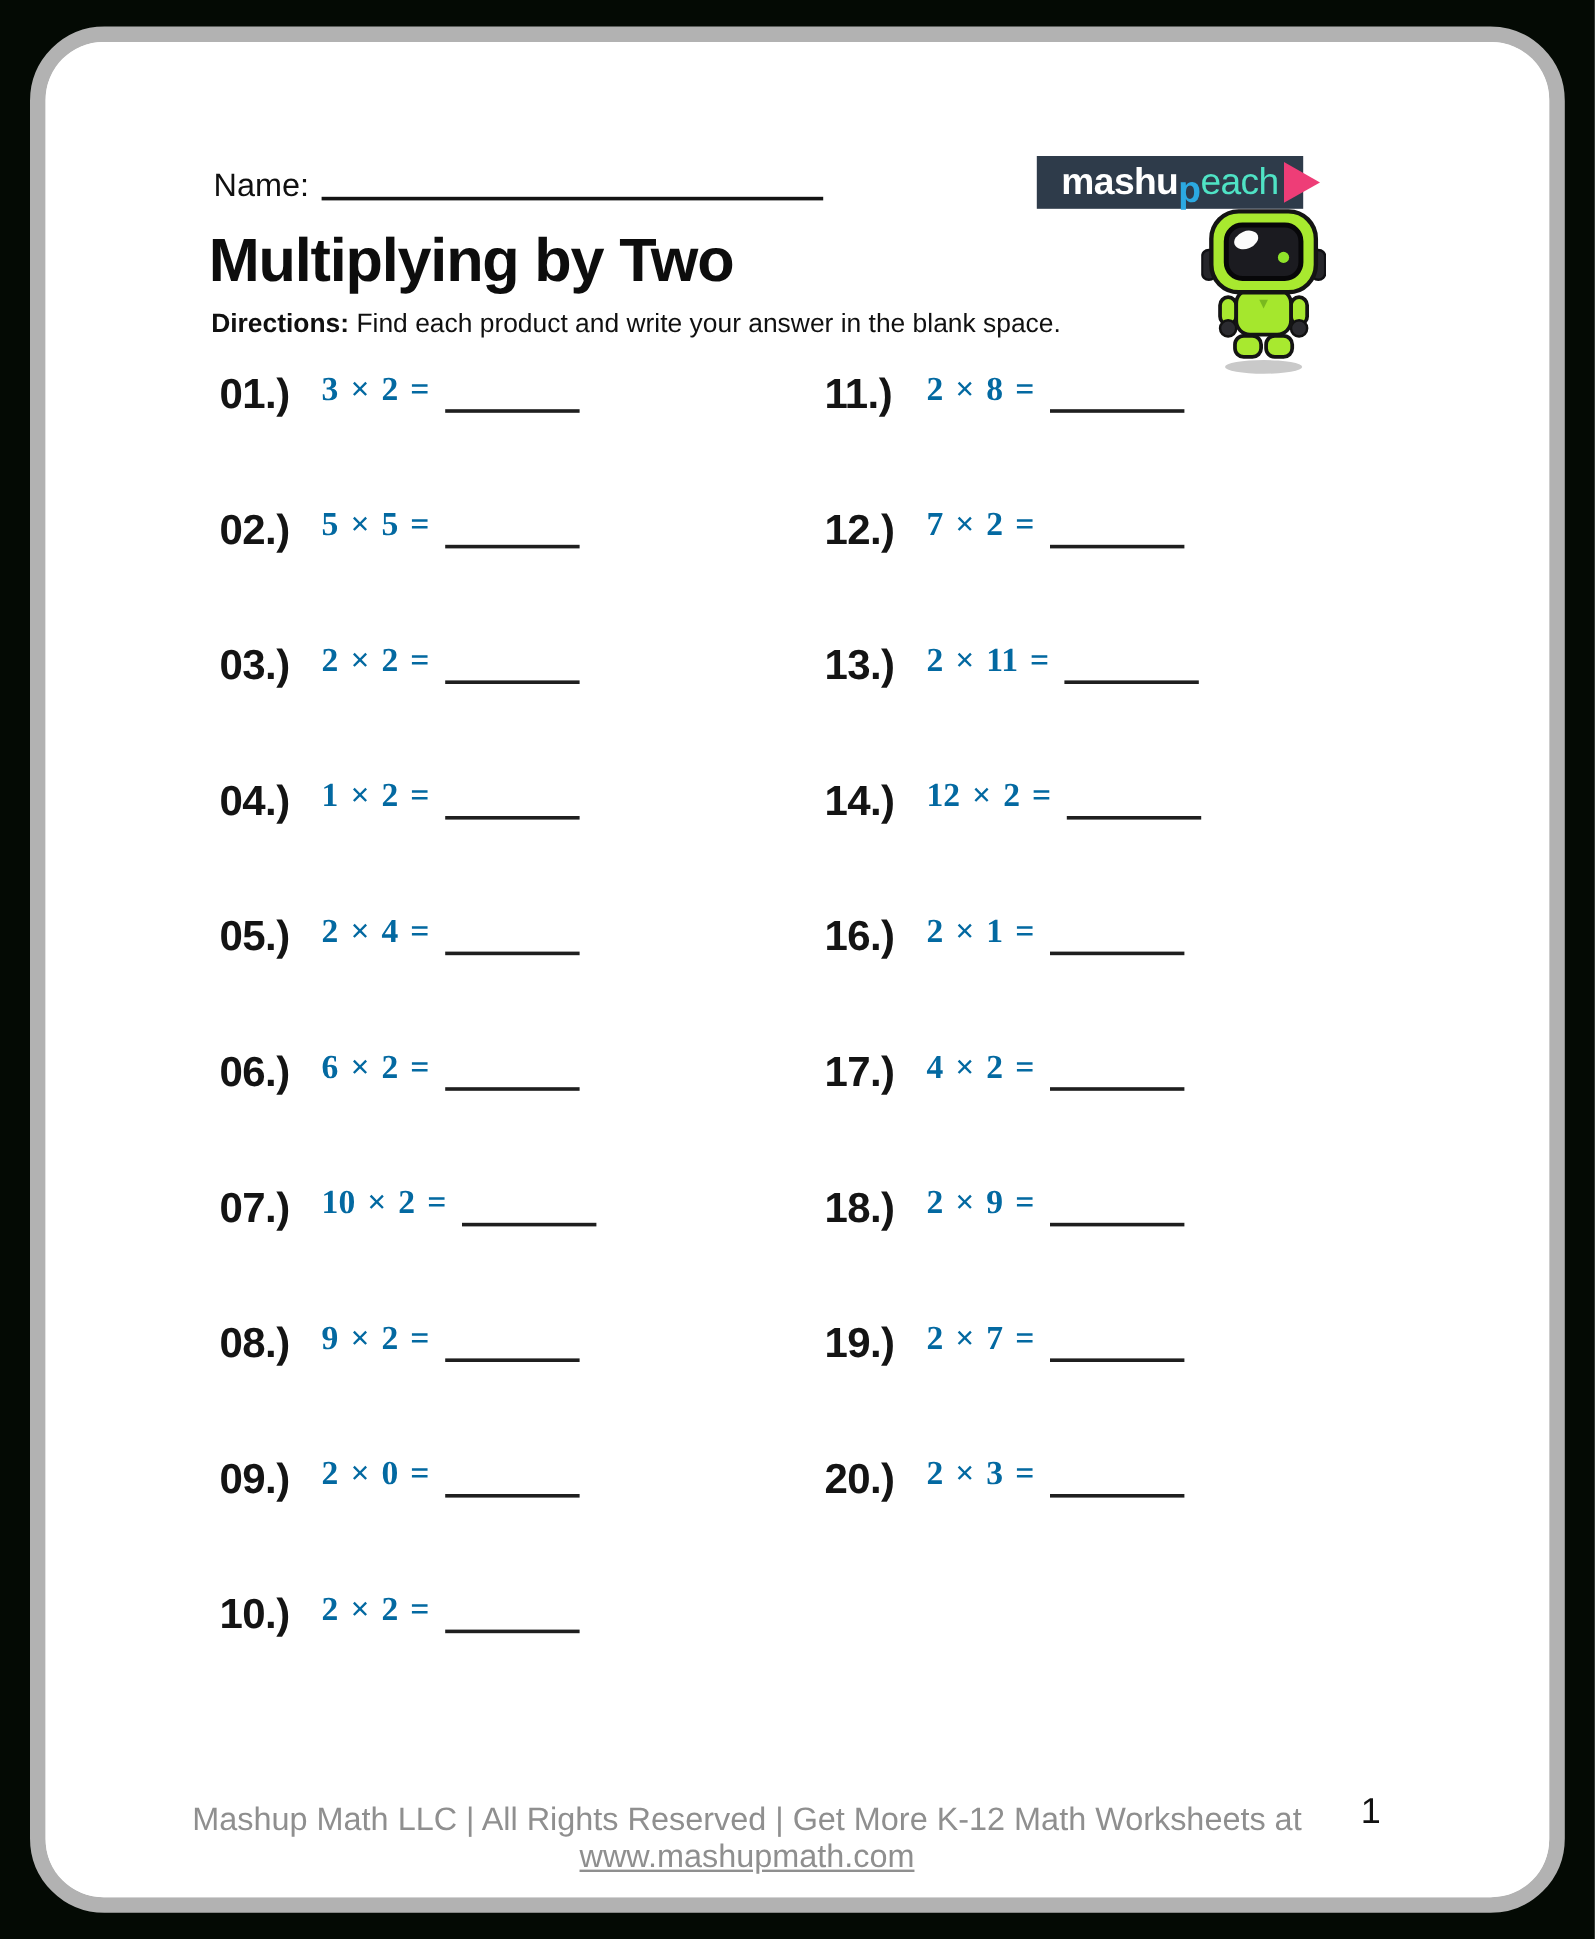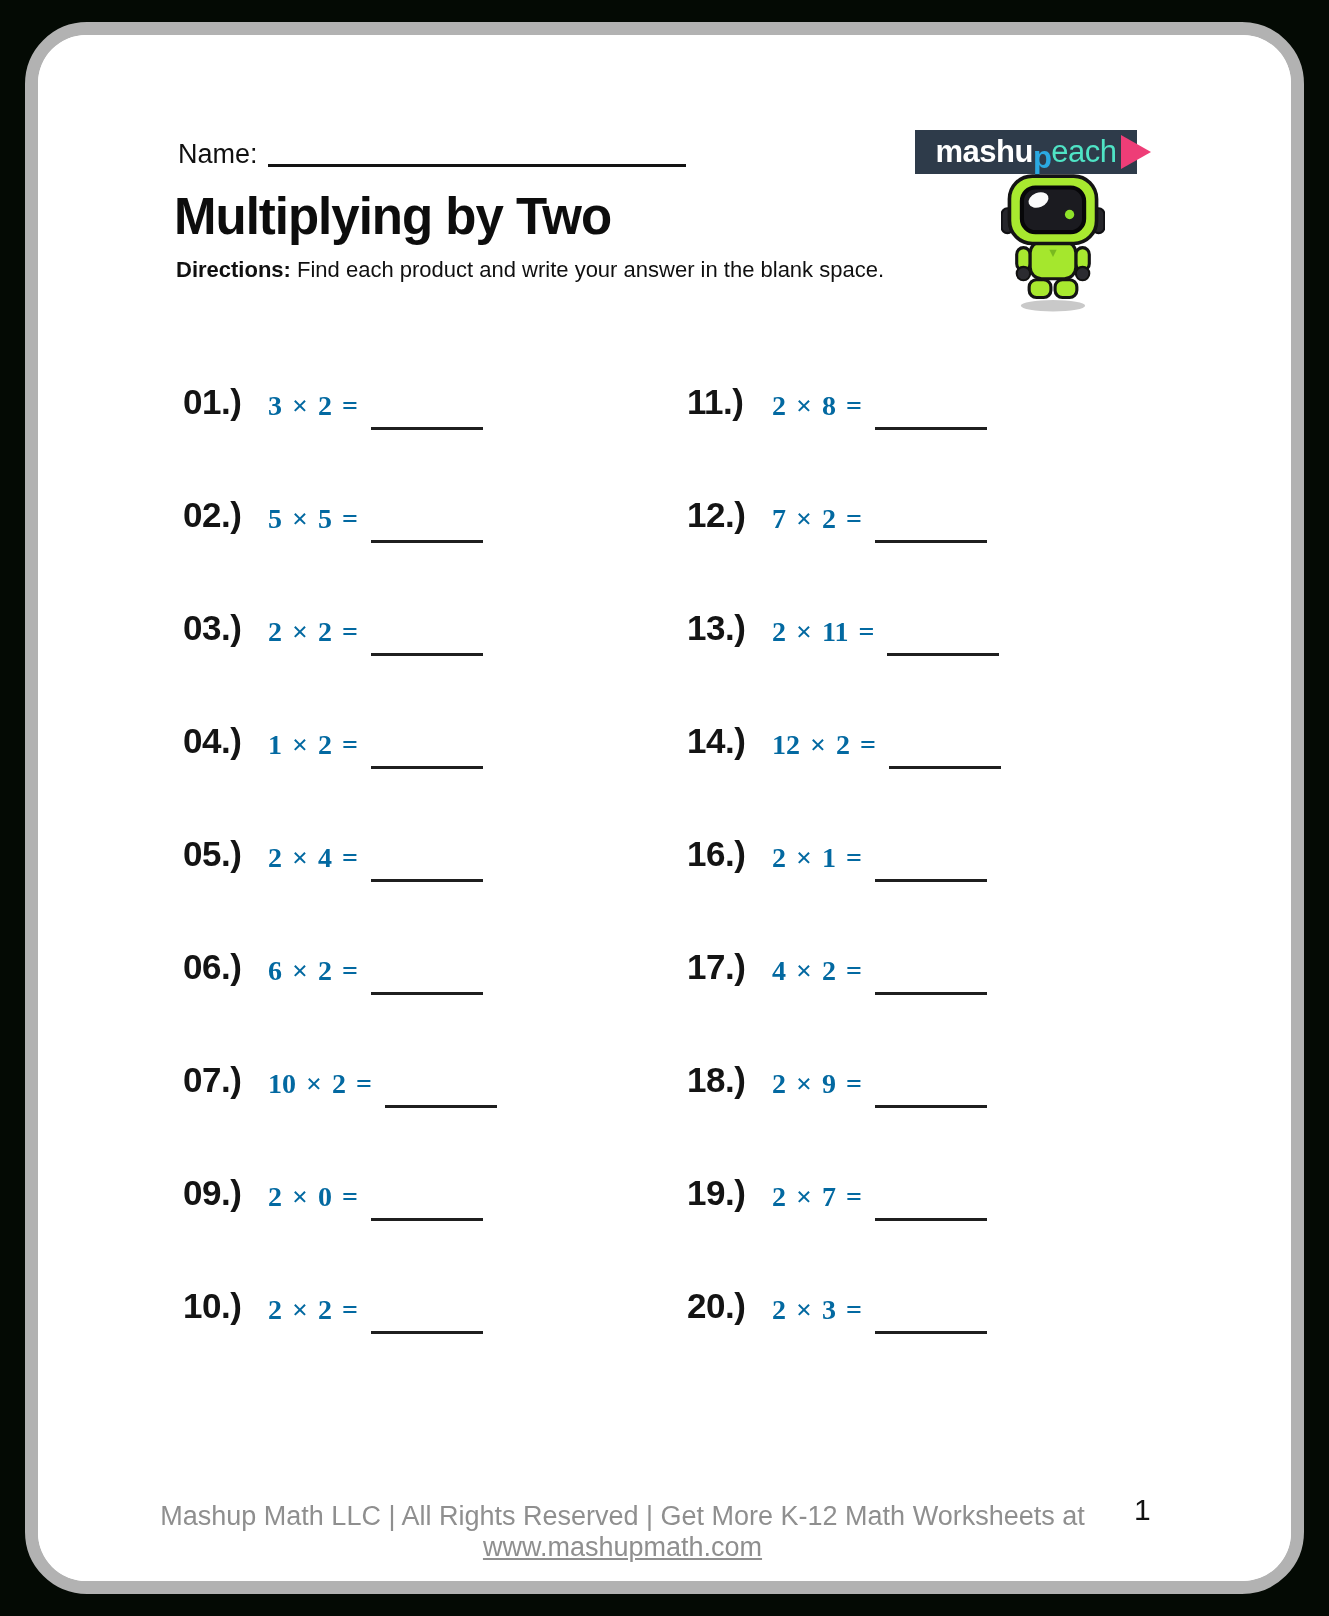--- a/index.html
+++ b/index.html
@@ -32,21 +32,21 @@
     display:flex;align-items:flex-end;
     font-size:27px;color:#101010;
   }
   .name-line{
     width:418px;border-bottom:3px solid #131313;
     align-self:flex-end;margin:0 0 3px 10px;height:0;
   }
 
   
   .logo-box{
-    position:absolute;left:877px;top:95px;
+    position:absolute;left:826px;top:95px;
     width:222px;height:44px;
     background:#2e3b4a;
     display:flex;align-items:center;justify-content:center;
     font-size:31px;letter-spacing:-0.5px;
   }
   .logo-mashu{color:#ffffff;font-weight:bold;}
   .logo-p{color:#2ba9e1;font-weight:bold;position:relative;top:6px;}
   .logo-math{color:#4fe3c5;font-weight:400;}
   .logo-play{
     position:absolute;right:-14px;top:50%;transform:translateY(-50%);
@@ -66,21 +66,21 @@
   .directions{
     position:absolute;left:138px;top:222px;
     font-size:22px;color:#101010;
   }
   .directions b{font-weight:bold;}
 
   
   .col{position:absolute;top:274px;}
   .col-left{left:145px;}
   .col-right{left:649px;}
-  .prow{height:113px;display:flex;align-items:flex-end;}
+  .prow{height:113px;display:flex;align-items:flex-start;}
   .pnum{
     width:85px;flex:0 0 85px;
     font-size:35px;font-weight:800;color:#141414;
     letter-spacing:-0.5px;
   }
   .pexpr{
     font-family:"Liberation Serif", serif;
     font-size:28px;font-weight:bold;color:#0369a1;
     word-spacing:3px;white-space:nowrap;
   }
@@ -176,20 +176,25 @@
           <span class="pnum">06.)</span>
           <span class="pexpr">6 × 2 =</span>
           <span class="pline"></span>
         </div>
       <div class="prow">
           <span class="pnum">07.)</span>
           <span class="pexpr">10 × 2 =</span>
           <span class="pline"></span>
         </div>
       <div class="prow">
+          <span class="pnum">08.)</span>
+          <span class="pexpr">9 × 2 =</span>
+          <span class="pline"></span>
+        </div>
+      <div class="prow">
           <span class="pnum">09.)</span>
           <span class="pexpr">2 × 0 =</span>
           <span class="pline"></span>
         </div>
       <div class="prow">
           <span class="pnum">10.)</span>
           <span class="pexpr">2 × 2 =</span>
           <span class="pline"></span>
         </div>
     </div>

